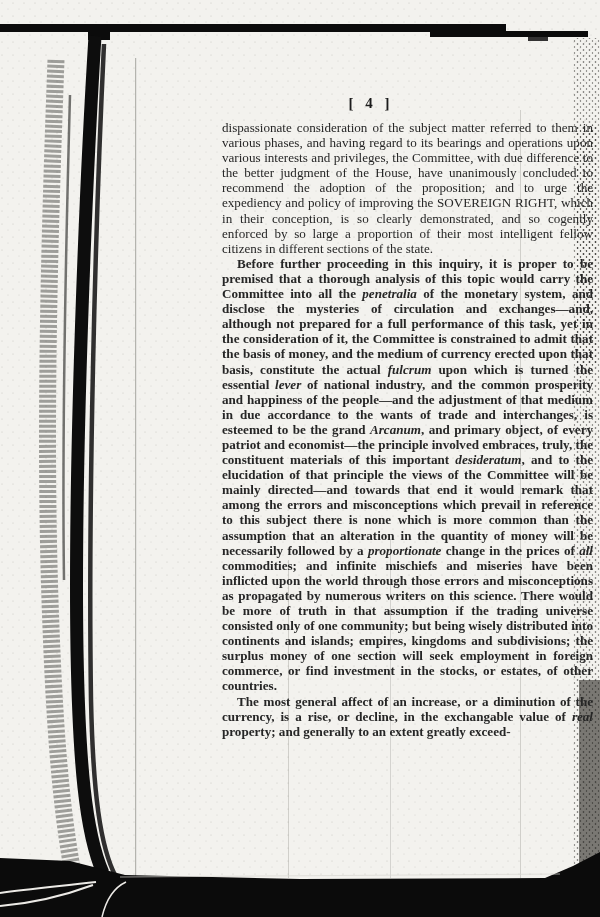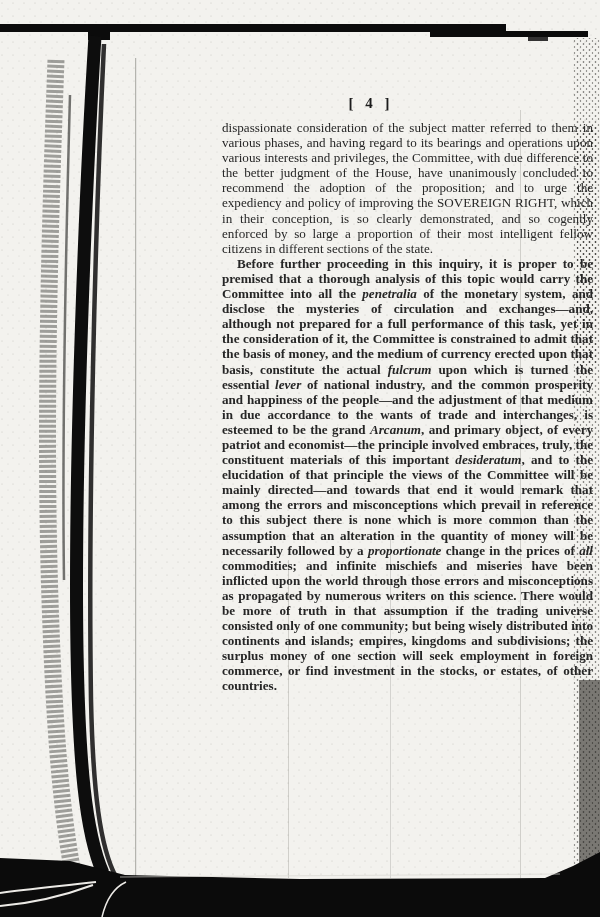--- a/index.html
+++ b/index.html
@@ -75,15 +75,16 @@
       <path d="M102,917 C106,900 113,888 126,882" stroke="#eceae6" stroke-width="1.5" fill="none"></path>
       <path d="M120,877 L560,874" stroke="#d9d7d2" stroke-width="1" opacity="0.7" fill="none"></path>
     </g>
   </svg>
 
   <div class="folio">[ 4 ]</div>
 
   <div class="text-block">
       <p>dispassionate consideration of the subject matter referred to them in various phases, and having regard to its bearings and operations upon various interests and privileges, the Committee, with due difference to the better judgment of the House, have unanimously concluded to recommend the adoption of the proposition; and to urge the expediency and policy of improving the SOVEREIGN RIGHT, which in their conception, is so clearly demonstrated, and so cogently enforced by so large a proportion of their most intelligent fellow citizens in different sections of the state.</p>
       <p class="indent">Before further proceeding in this inquiry, it is proper to be premised that a thorough analysis of this topic would carry the Committee into all the <i>penetralia</i> of the monetary system, and disclose the mysteries of circulation and exchanges—and, although not prepared for a full performance of this task, yet in the consideration of it, the Committee is constrained to admit that the basis of money, and the medium of currency erected upon that basis, constitute the actual <i>fulcrum</i> upon which is turned the essential <i>lever</i> of national industry, and the common prosperity and happiness of the people—and the adjustment of that medium in due accordance to the wants of trade and interchanges, is esteemed to be the grand <i>Arcanum</i>, and primary object, of every patriot and economist—the principle involved embraces, truly, the constituent materials of this important <i>desideratum</i>, and to the elucidation of that principle the views of the Committee will be mainly directed—and towards that end it would remark that among the errors and misconceptions which prevail in reference to this subject there is none which is more common than the assumption that an alteration in the quantity of money will be necessarily followed by a <i>proportionate</i> change in the prices of <i>all</i> commodities; and infinite mischiefs and miseries have been inflicted upon the world through those errors and misconceptions as propagated by numerous writers on this science. There would be more of truth in that assumption if the trading universe consisted only of one community; but being wisely distributed into continents and islands; empires, kingdoms and subdivisions; the surplus money of one section will seek employment in foreign commerce, or find investment in the stocks, or estates, of other countries.</p>
+      <p class="indent">The most general affect of an increase, or a diminution of the currency, is a rise, or decline, in the exchangable value of <i>real</i> property; and generally to an extent greatly exceed-</p>
     </div>
 
 </div>
 
 </body></html>

